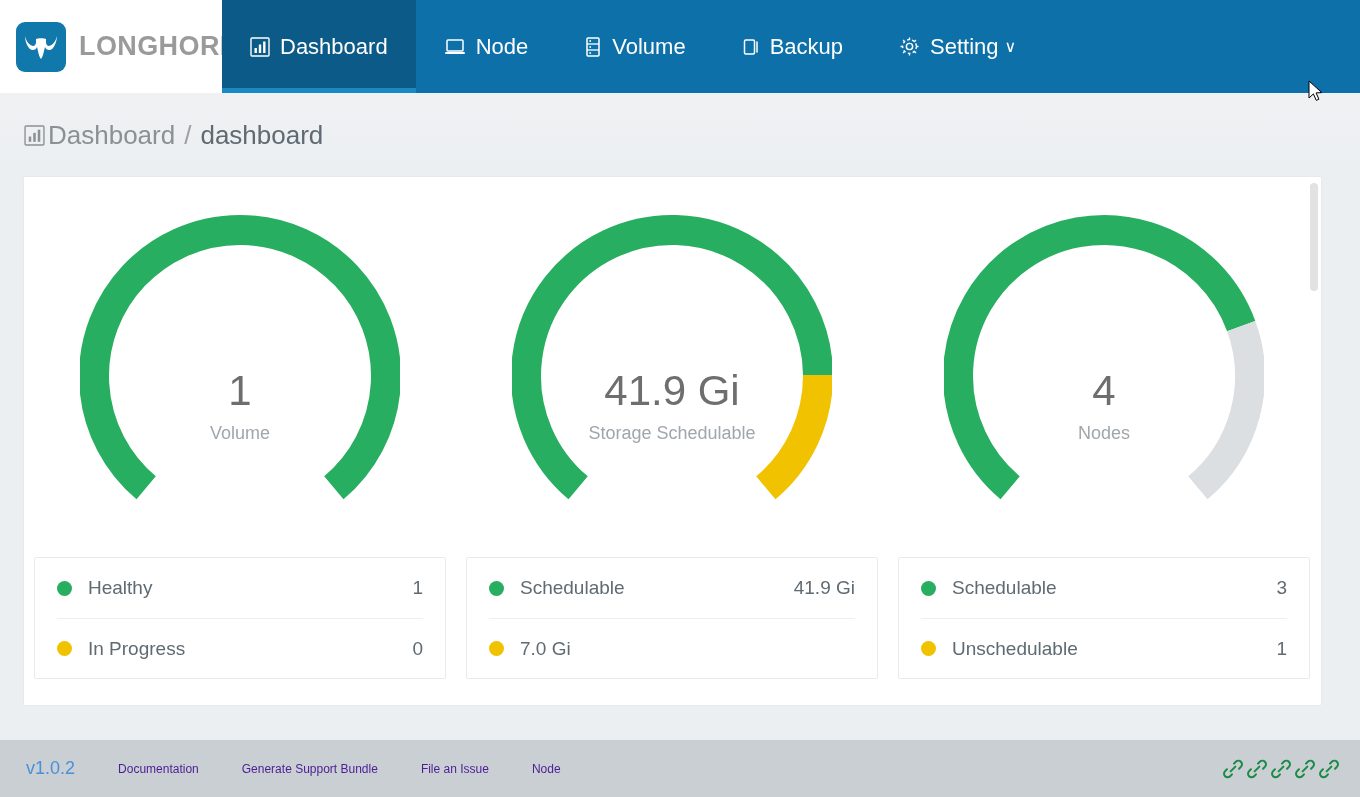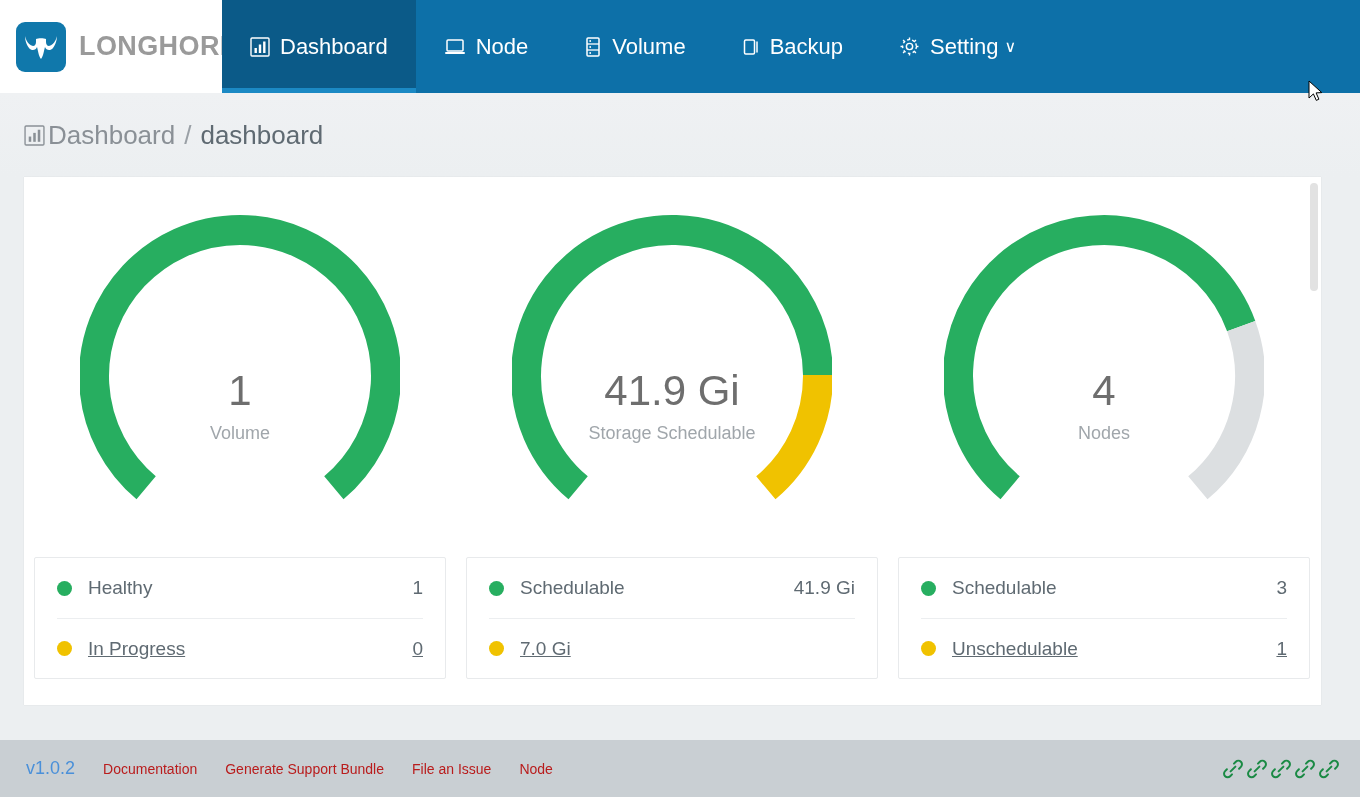--- a/index.html
+++ b/index.html
@@ -133,43 +133,43 @@
     border: 1px solid #e8eaec;
     border-radius: 2px;
     padding: 0 22px;
   }
   .legend-row {
     display: flex; align-items: center;
     height: 60px;
     font-size: 19px;
     color: #5f6a72;
   }
-  .legend-row + .legend-row { border-top: 1px solid #eceef0; text-decoration: underline; }
+  .legend-row + .legend-row { border-top: 1px solid #eceef0; }
   .dot {
     width: 15px; height: 15px;
     border-radius: 50%;
     flex: none;
     margin-right: 16px;
   }
   .dot.green  { background: #27ae60; }
   .dot.yellow { background: #f0c200; }
   .legend-name { flex: 1; }
   .legend-count { color: #5f6a72; }
 
   
   .footer {
     position: absolute; left: 0; bottom: 0;
     width: 1360px; height: 57px;
     background: #c9cfd3;
     display: flex; align-items: center;
     padding: 0 20px 0 26px;
   }
-  .footer-links { display: flex; align-items: center; gap: 28px; justify-content: center; }
+  .footer-links { display: flex; align-items: center; gap: 43px; justify-content: center; }
   .footer-ver { color: #4a90d9; font-size: 18px; }
-  .footer-link { color: #b91c1c; font-size: 14px; cursor: pointer; }
+  .footer-link { color: #4c1d95; font-size: 12px; cursor: pointer; }
   .footer-icons { margin-left: auto; display: flex; gap: 2px; }
   .footer-icons svg { display: block; }
 
   
   .cursor { position: absolute; left: 1308px; top: 80px; }
 </style>
 </head>
 <body>
 
 <div class="navbar">

